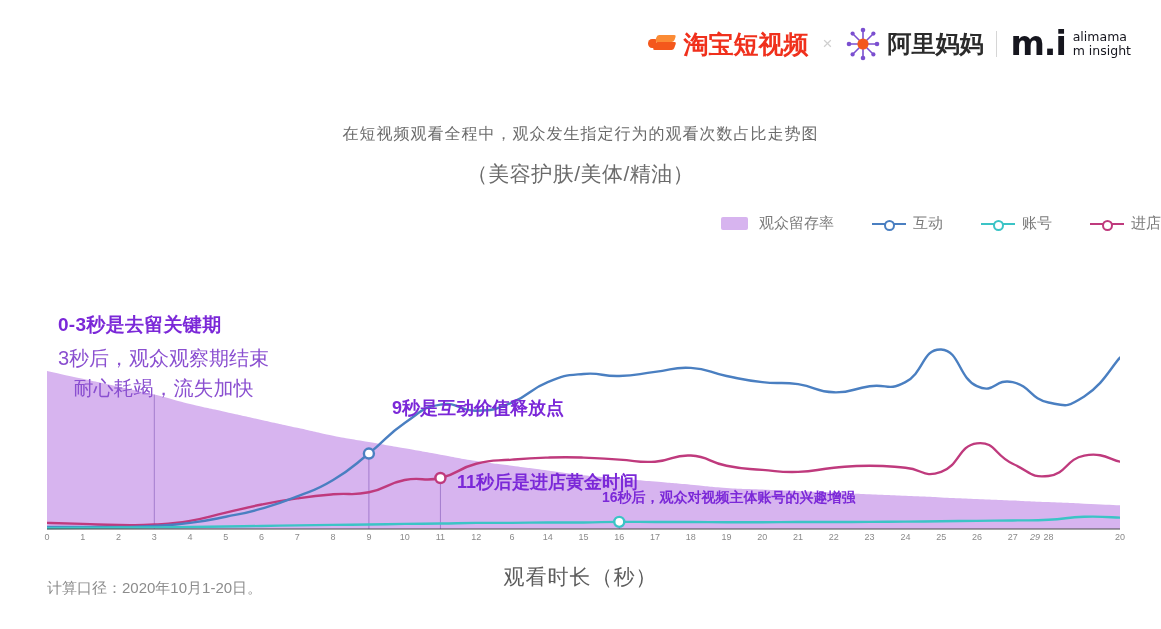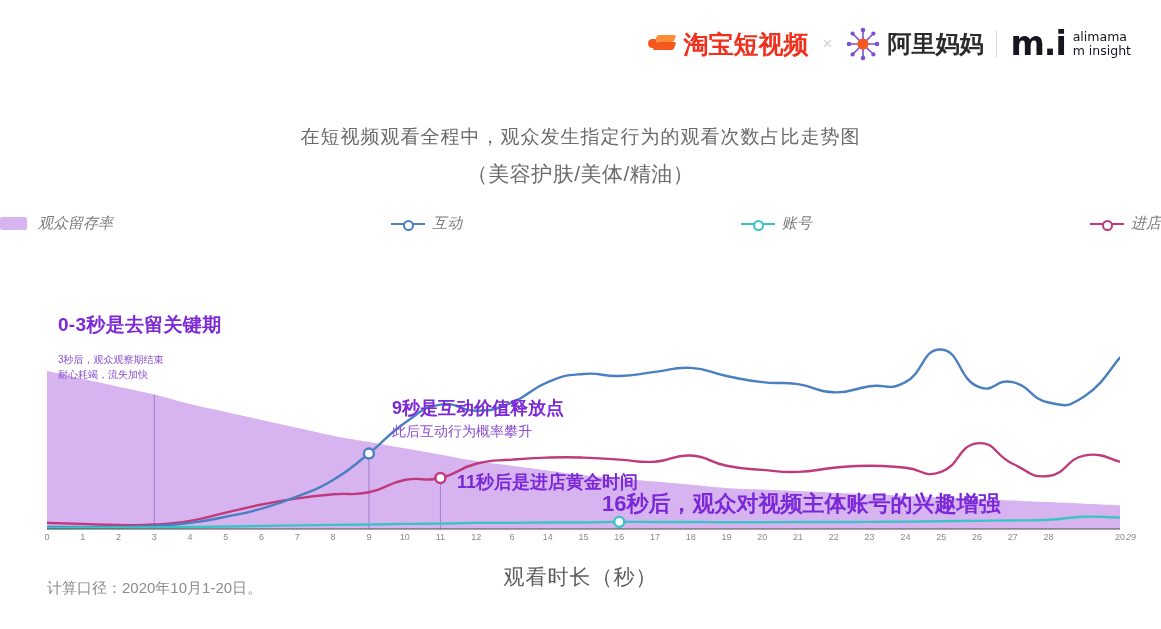--- a/index.html
+++ b/index.html
@@ -111,44 +111,43 @@
     font-size: 12.5px;
     font-family: "DejaVu Sans", sans-serif;
   }
 
   
   #chart-title {
     position: absolute;
     top: 124px;
     left: 0; right: 0;
     text-align: center;
-    font-size: 19px;
+    font-size: 16px;
     color: #6b6b6b;
     letter-spacing: 1px;
   }
   #chart-subtitle {
     position: absolute;
     top: 160px;
     left: 0; right: 0;
     text-align: center;
     font-size: 21px;
     color: #6b6b6b;
     letter-spacing: 0.5px;
   }
 
   
   #legend {
     position: absolute;
     top: 214px;
     left: 0; right: 0;
     display: flex;
-    justify-content: space-between;
+    justify-content: flex-end;
     align-items: center;
     gap: 38px;
-    font-style: italic;
   }
   .legend-item {
     display: flex;
     align-items: center;
     font-size: 15px;
     color: #7a7a7a;
   }
   .legend-swatch {
     width: 27px; height: 13px;
     border-radius: 2px;
@@ -224,31 +223,31 @@
     color: #7b28d8;
     white-space: nowrap;
   }
   .anno-s {
     color: #8a4fd0;
     white-space: nowrap;
   }
 
   #anno-1 { left: 58px; top: 312px; }
   #anno-1 .anno-h { font-size: 19px; letter-spacing: 0.3px; }
-  #anno-1 .anno-s { font-size: 10px; line-height: 1.5; margin-top: 14px; }
+  #anno-1 .anno-s { font-size: 20px; text-align: center; line-height: 1.5; margin-top: 5px; }
 
   #anno-2 { left: 392px; top: 396px; }
   #anno-2 .anno-h { font-size: 18px; }
   #anno-2 .anno-s { font-size: 14px; margin-top: 3px; }
 
   #anno-3 { left: 457px; top: 470px; }
   #anno-3 .anno-h { font-size: 18px; }
 
   #anno-4 { left: 602px; top: 489px; }
-  #anno-4 .anno-h { font-size: 22px; }
+  #anno-4 .anno-h { font-size: 14px; }
 </style>
 </head>
 <body>
 
 <div id="brand-bar">
 
   <div class="brand-taobao">
     <span class="tb-logo-mark">
       <span class="s1"></span>
         <span class="s2"></span>
@@ -382,37 +381,36 @@
     <div class="xtick" style="left: 679.567px;">19</div>
     <div class="xtick" style="left: 715.333px;">20</div>
     <div class="xtick" style="left: 751.1px;">21</div>
     <div class="xtick" style="left: 786.867px;">22</div>
     <div class="xtick" style="left: 822.633px;">23</div>
     <div class="xtick" style="left: 858.4px;">24</div>
     <div class="xtick" style="left: 894.167px;">25</div>
     <div class="xtick" style="left: 929.933px;">26</div>
     <div class="xtick" style="left: 965.7px;">27</div>
     <div class="xtick" style="left: 1001.47px;">28</div>
-    <div class="xtick" style="left: 1084px; font-style: italic;">29</div>
+    <div class="xtick" style="left: 988px; font-style: italic;">29</div>
     <div class="xtick" style="left: 1073px;">20</div>
   </div>
 <div id="x-axis-label">观看时长（秒）</div>
 <div id="footnote">计算口径：2020年10月1-20日。</div>
 
 <div class="anno" id="anno-1">
   <div class="anno-h">0-3秒是去留关键期</div>
   <div class="anno-s">
     <div>3秒后，观众观察期结束</div>
     <div>耐心耗竭，流失加快</div>
   </div>
 </div>
 
 <div class="anno" id="anno-2">
   <div class="anno-h">9秒是互动价值释放点</div>
-  <div class="anno-s">此后互动行为概率攀升</div>
 </div>
 
 <div class="anno" id="anno-3">
   <div class="anno-h">11秒后是进店黄金时间</div>
 </div>
 
 <div class="anno" id="anno-4">
   <div class="anno-h">16秒后，观众对视频主体账号的兴趣增强</div>
 </div>
 

